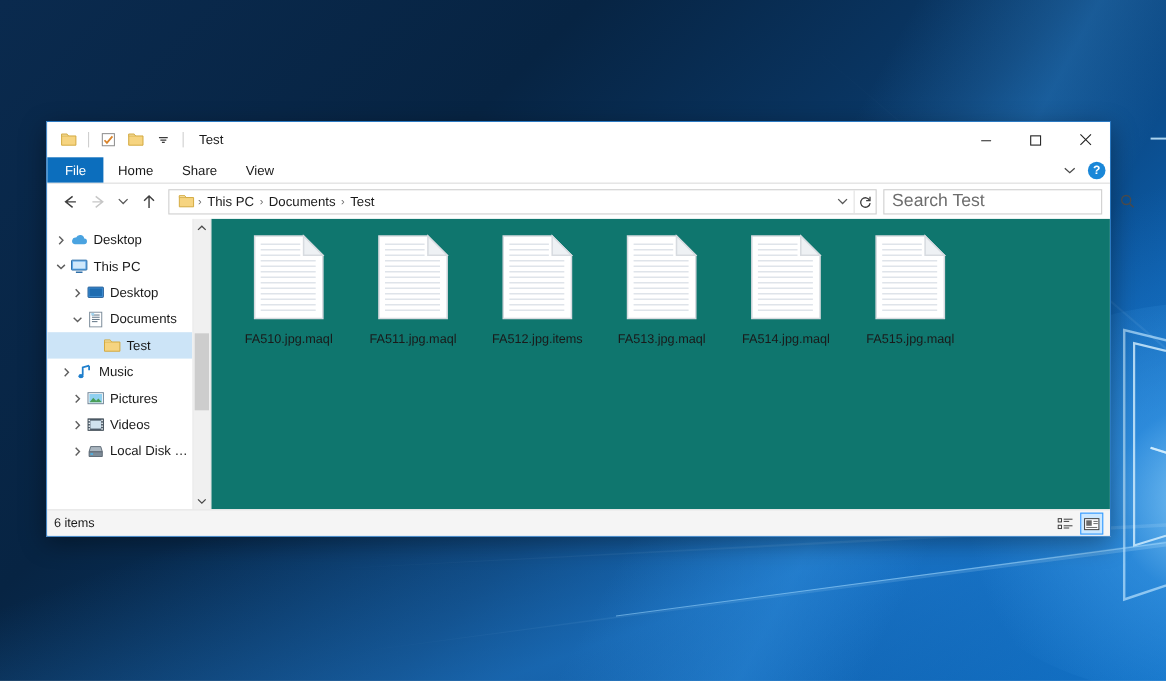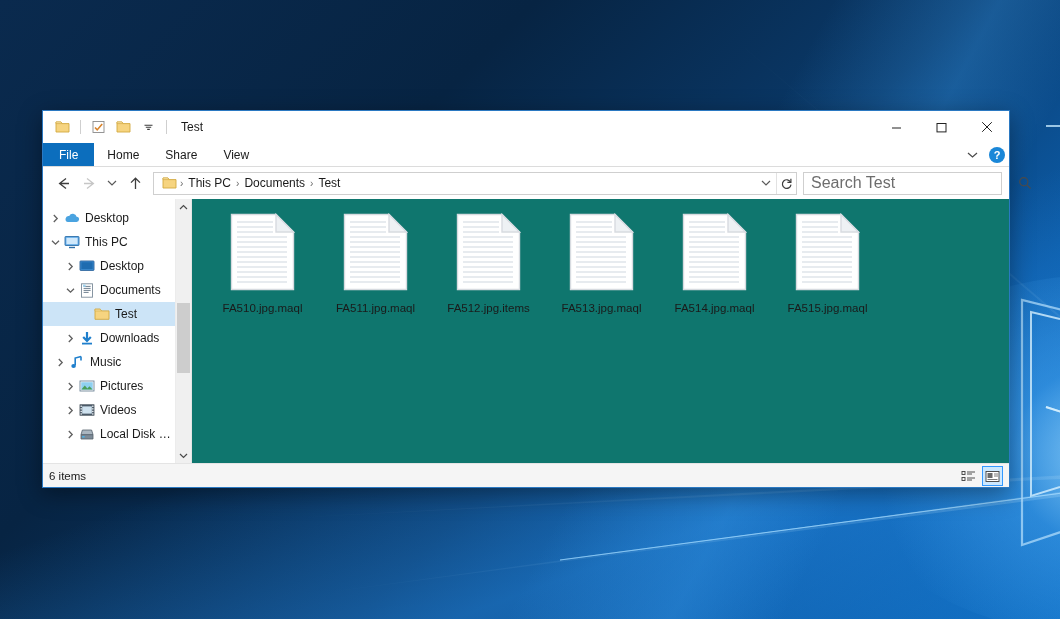--- a/index.html
+++ b/index.html
@@ -475,34 +475,20 @@
             </div>
             <div class="navitem selected" style="padding-left: 34px;">
               <span class="chev"></span>
               <span class="navicon">
                 <svg width="16" height="14" viewBox="0 0 16 14">
                   <path d="M1 2.2h5.2l1.3 1.7H15v8.4H1z" fill="#f6d480" stroke="#d2a93f" stroke-width="0.9"></path>
                   <path d="M1 2.2h5.2l1.3 1.7H1z" fill="#fbe8b4" stroke="#d2a93f" stroke-width="0.7"></path>
                 </svg>
               </span>
               <span class="navlabel">Test</span>
-            </div>
-            <div class="navitem" style="padding-left: 19px;">
-              <span class="chev">
-                <svg width="7" height="9" viewBox="0 0 7 9">
-                  <path d="M1.8 1l3.4 3.5L1.8 8" stroke="#5f5f5f" stroke-width="1.3" fill="none"></path>
-                </svg>
-              </span>
-              <span class="navicon">
-                <svg width="14" height="15" viewBox="0 0 14 15">
-                  <path d="M7 1v8.2M3.2 6l3.8 4 3.8-4" stroke="#1f7fcc" stroke-width="2.2" fill="none"></path>
-                  <path d="M2 12.6h10" stroke="#1f7fcc" stroke-width="1.8"></path>
-                </svg>
-              </span>
-              <span class="navlabel">Downloads</span>
             </div>
             <div class="navitem" style="padding-left: 9px;">
               <span class="chev">
                 <svg width="7" height="9" viewBox="0 0 7 9">
                   <path d="M1.8 1l3.4 3.5L1.8 8" stroke="#5f5f5f" stroke-width="1.3" fill="none"></path>
                 </svg>
               </span>
               <span class="navicon">
                 <svg width="14" height="15" viewBox="0 0 14 15">
                   <path d="M11 1.4L5.2 3v7.3" stroke="#1f7fcc" stroke-width="1.6" fill="none"></path>

